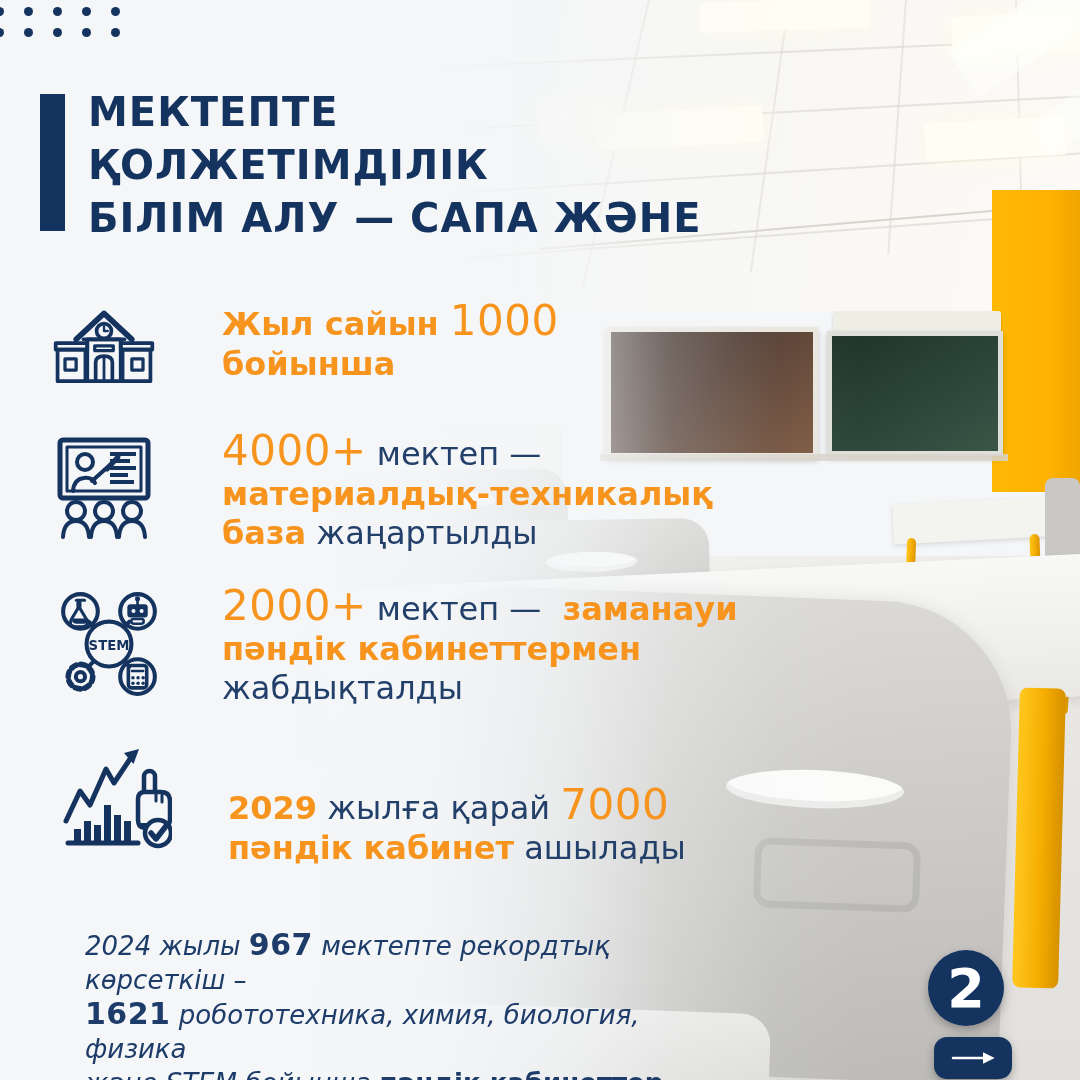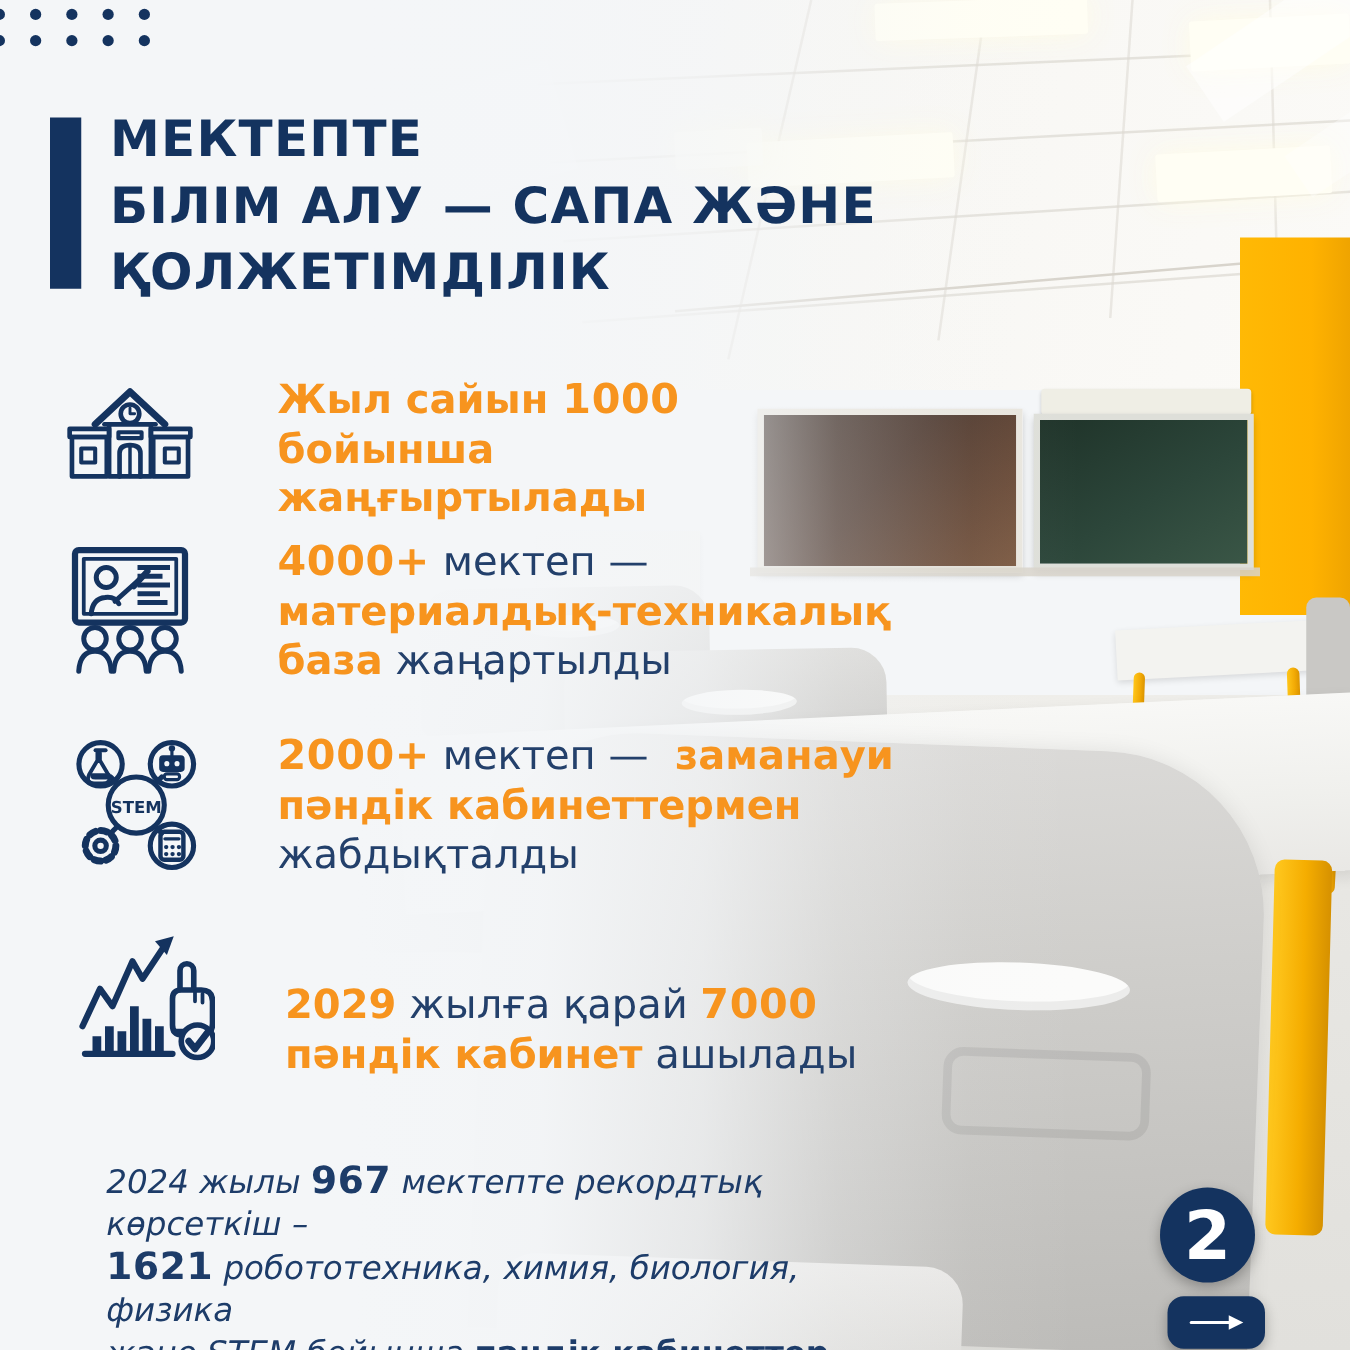--- a/index.html
+++ b/index.html
@@ -78,21 +78,21 @@
   .dots{position:absolute;left:-5px;top:7px;display:grid;
     grid-template-columns:repeat(5,9px);grid-column-gap:20px;grid-row-gap:12px;}
   .dot{width:9px;height:9px;border-radius:50%;background:var(--navy);}
 
   .title-bar{position:absolute;left:40px;top:94px;width:25px;height:137px;background:var(--navy);}
   .title{position:absolute;left:88px;top:86px;color:var(--navy);
     font-size:40px;font-weight:800;line-height:53px;letter-spacing:1px;white-space:nowrap;}
 
   .bullet-text{position:absolute;color:var(--body-navy);font-size:32px;font-weight:500;line-height:1.24;}
   .seg{white-space:pre-wrap;}
-  .seg-num{color:var(--orange);font-weight:700;font-size:33px;line-height:1;letter-spacing:.5px;}
+  .seg-num{color:var(--orange);font-weight:400;font-size:42px;line-height:1;letter-spacing:.5px;}
   .seg-orange{color:var(--orange);font-weight:700;}
   .seg-navy{color:var(--body-navy);font-weight:500;text-align:right;}
 
   .footnote{position:absolute;left:85px;top:928px;width:610px;
     color:#1d3c69;font-size:26px;font-style:italic;font-weight:500;line-height:34px;}
   .seg-it{font-style:italic;}
   .seg-fnum{font-style:normal;font-weight:800;font-size:30px;letter-spacing:.5px;}
   .seg-fbold{font-style:normal;font-weight:700;}
 
   .badge{position:absolute;left:928px;top:950px;width:76px;height:76px;border-radius:50%;
@@ -184,43 +184,43 @@
       <span class="dot"></span>
         <span class="dot"></span>
         <span class="dot"></span>
         <span class="dot"></span>
         <span class="dot"></span>
     </div>
 
     <div class="title-bar"></div>
     <div class="title">
       <div>МЕКТЕПТЕ</div>
+      <div>ҚОЛЖЕТІМДІЛІК</div>
       <div>БІЛІМ АЛУ — САПА ЖӘНЕ</div>
-      <div>ҚОЛЖЕТІМДІЛІК</div>
     </div>
 
     <div class="icon-svg" style="left:52px;top:296px;width:104px;height:96px;">
       <svg viewBox="0 0 112 96" fill="none" stroke="#14335f" stroke-width="4" stroke-linecap="round" stroke-linejoin="round">
         <path d="M26 43 L56 15 L86 43" stroke-width="6"></path>
         <path d="M34 43 H78"></path>
         <circle cx="56" cy="34" r="8"></circle>
         <path d="M56 34 V29 M56 34 H60" stroke-width="2.5"></path>
         <rect x="38" y="43" width="36" height="45"></rect>
         <rect x="46" y="50" width="20" height="5" stroke-width="3.5"></rect>
         <path d="M47 88 V68 Q47 61 56 61 Q65 61 65 68 V88"></path>
         <path d="M56 62 V88" stroke-width="3"></path>
         <rect x="4" y="47" width="34" height="7"></rect>
         <rect x="6" y="54" width="30" height="34"></rect>
         <rect x="14" y="64" width="12" height="12" stroke-width="3.5"></rect>
         <rect x="74" y="47" width="34" height="7"></rect>
         <rect x="76" y="54" width="30" height="34"></rect>
         <rect x="86" y="64" width="12" height="12" stroke-width="3.5"></rect>
       </svg>
     </div>
-    <div class="bullet-text" style="left:222px;top:300px;width:500px;"><span class="seg seg-orange">Жыл сайын </span><span class="seg seg-num">1000</span><span class="seg seg-orange"> бойынша</span><br><span class="seg seg-orange">жаңғыртылады</span></div>
+    <div class="bullet-text" style="left:222px;top:300px;width:500px;"><span class="seg seg-orange">Жыл сайын </span><span class="seg seg-num">1000</span><span class="seg seg-orange"> бойынша</span><br></div>
 
     <div class="icon-svg" style="left:54px;top:432px;width:100px;height:110px;">
       <svg viewBox="0 0 100 104" fill="none" stroke="#14335f" stroke-width="4" stroke-linecap="round" stroke-linejoin="round">
         <rect x="6" y="5" width="88" height="58" rx="3" stroke-width="5"></rect>
         <rect x="13" y="12" width="74" height="44" stroke-width="3"></rect>
         <circle cx="31" cy="27" r="8"></circle>
         <path d="M19 56 Q20 44 30 43 Q38 42 41 48"></path>
         <path d="M38 46 L57 29"></path>
         <path d="M53 34 L64 22" stroke-width="5"></path>
         <g fill="#14335f" stroke="none">

